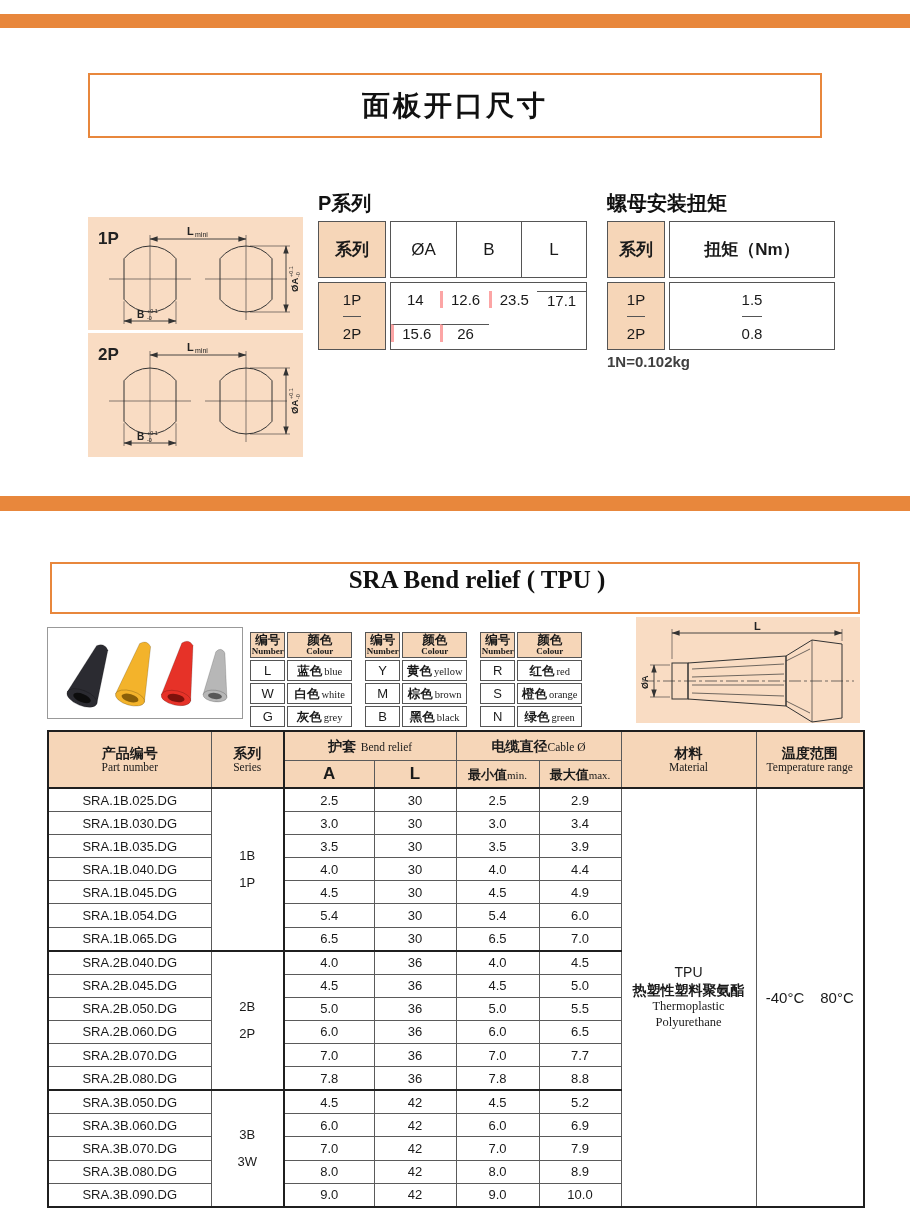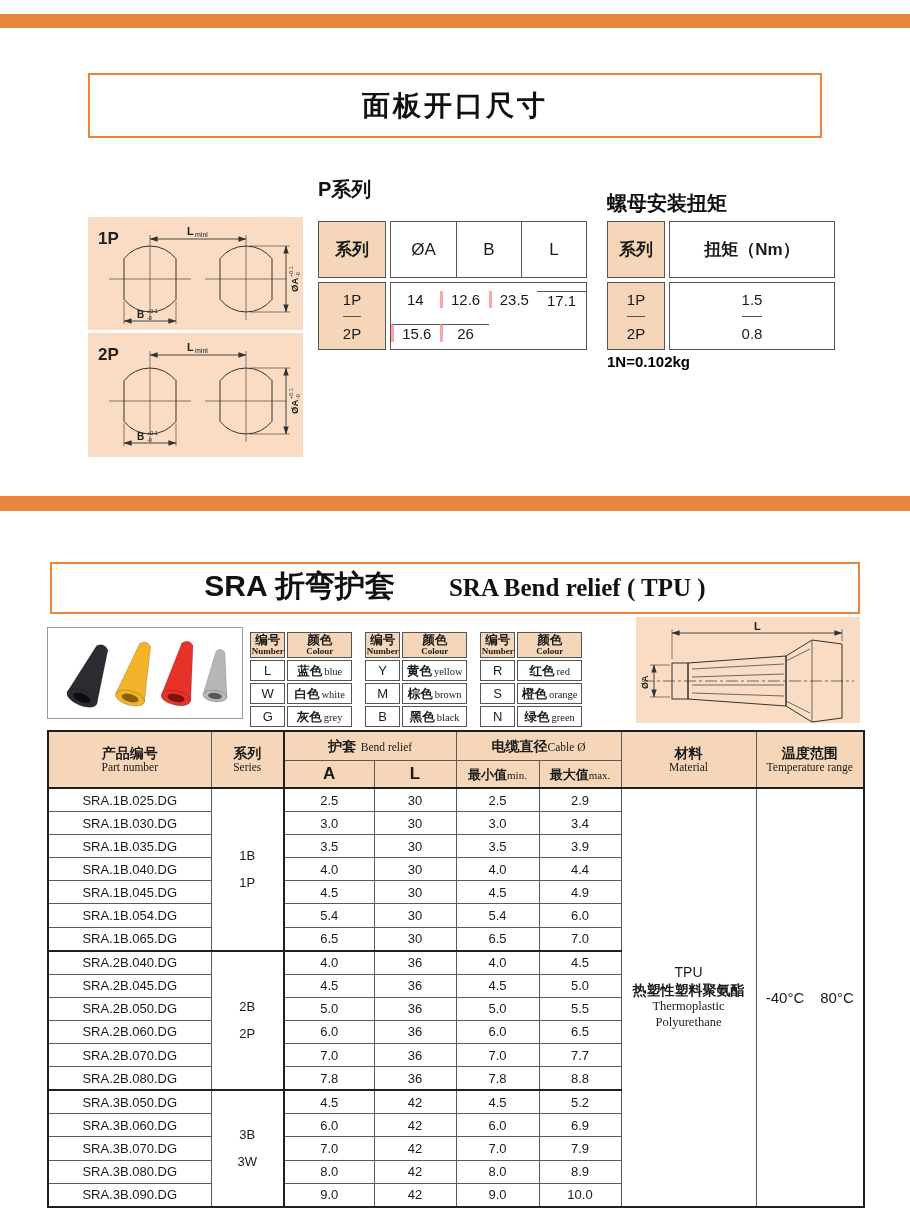--- a/index.html
+++ b/index.html
@@ -22,21 +22,21 @@
   .hrow{display:grid;grid-template-columns:repeat(3,1fr);align-items:stretch;justify-content:stretch;padding:0;}
   .hrow .hcell{display:flex;align-items:center;justify-content:center;font-size:17px;}
   .hrow .hcell + .hcell{border-left:1px solid #555;}
   .vrows{display:grid;grid-template-rows:1fr 1fr;align-items:stretch;}
   .vrows .vcell{display:flex;align-items:center;justify-content:center;font-size:15px;}
   .vrows .vcell + .vcell{border-top:1px solid #555;}
   .dgrid{display:grid;grid-template-columns:repeat(4,1fr);grid-template-rows:1fr 1fr;}
   .dgrid .dcell{display:flex;align-items:center;justify-content:center;font-size:15px;}
   .dgrid .dcell:not(:nth-child(3n+1)){border-left:3px solid #fca5a5;}
   .dgrid .dcell:nth-child(n+4){border-top:1px solid #555;}
-  .note{position:absolute;font-size:15px;font-weight:bold;color:#000000;}
+  .note{position:absolute;font-size:15px;font-weight:bold;color:#404040;}
   
   .sra-title-box{position:absolute;left:50px;top:562px;width:806px;height:46px;border:2px solid #E8873C;
                  display:flex;align-items:baseline;justify-content:center;gap:10px;padding-top:2px;}
   .sra-title-box .cn{font-size:30px;font-weight:bold;color:#111;}
   .sra-title-box .en{font-size:25px;font-weight:bold;font-family:"Liberation Serif",serif;color:#111;margin-left:44px;}
   .photo-box{position:absolute;left:47px;top:627px;width:194px;height:90px;border:1px solid #999;background:#fff;}
   .relief-draw{position:absolute;left:636px;top:617px;width:224px;height:106px;background:#F9DCC3;}
   
   .ctable{position:absolute;border-collapse:separate;border-spacing:2px;table-layout:fixed;width:106px;}
   .ctable th,.ctable td{border:1px solid #555;padding:0;text-align:center;vertical-align:middle;}
@@ -152,21 +152,21 @@
   <line x1="162" y1="35" x2="202" y2="35" stroke="#333" stroke-width="0.6"></line>
       <line x1="162" y1="101" x2="202" y2="101" stroke="#333" stroke-width="0.6"></line>
   <line x1="198" y1="35" x2="198" y2="101" stroke="#333" stroke-width="0.9" marker-start="url(#arp2)" marker-end="url(#arp2)"></line>
   <g transform="rotate(-90 207 68)">
     <text x="194" y="71" font-size="9.5" font-weight="bold">ØA</text>
     <text x="209" y="66" font-size="5.5">+0.1</text>
     <text x="209" y="73" font-size="5.5">-0</text>
   </g>
     </svg></div>
 
-<div class="tbl-label" style="left:318px;top:176px">P系列</div>
+<div class="tbl-label" style="left:318px;top:190px">P系列</div>
 
 <div class="mini" style="left:318px;top:221px;grid-template-columns:68px 197px">
   <div class="q peach">
       <span class="h17 b">系列</span>
     </div>
   <div class="q hrow" style="padding:0">
     <div class="hcell">ØA</div>
     <div class="hcell">B</div>
     <div class="hcell">L</div>
   </div>
@@ -201,21 +201,20 @@
     <div class="vcell">1.5</div>
     <div class="vcell">0.8</div>
   </div>
 </div>
 
 <div class="note" style="left:607px;top:353px">1N=0.102kg</div>
 
 <div class="bar" style="top:496px;height:15px"></div>
 
 <div class="sra-title-box">
-  <span class="cn">SRA 折弯护套</span>
   <span class="en">SRA Bend relief ( TPU )</span>
 </div>
 
 <div class="photo-box" id="photo"><svg width="192" height="88" viewBox="0 0 192 88">
   <rect width="192" height="88" fill="#ffffff"></rect>
   <g transform="translate(34,70) rotate(22)">
     <path d="M -16,0 L -6.08,-54 Q 0,-60 6.08,-54 L 16,0 Z" fill="#2B2B31" stroke="rgba(0,0,0,0.25)" stroke-width="0.6"></path>
     <ellipse cx="0" cy="0" rx="16" ry="7.68" fill="#2B2B31" stroke="rgba(0,0,0,0.3)" stroke-width="0.6"></ellipse>
     <ellipse cx="0" cy="0" rx="9.28" ry="4.16" fill="#0d0d0d"></ellipse>
       </g>

